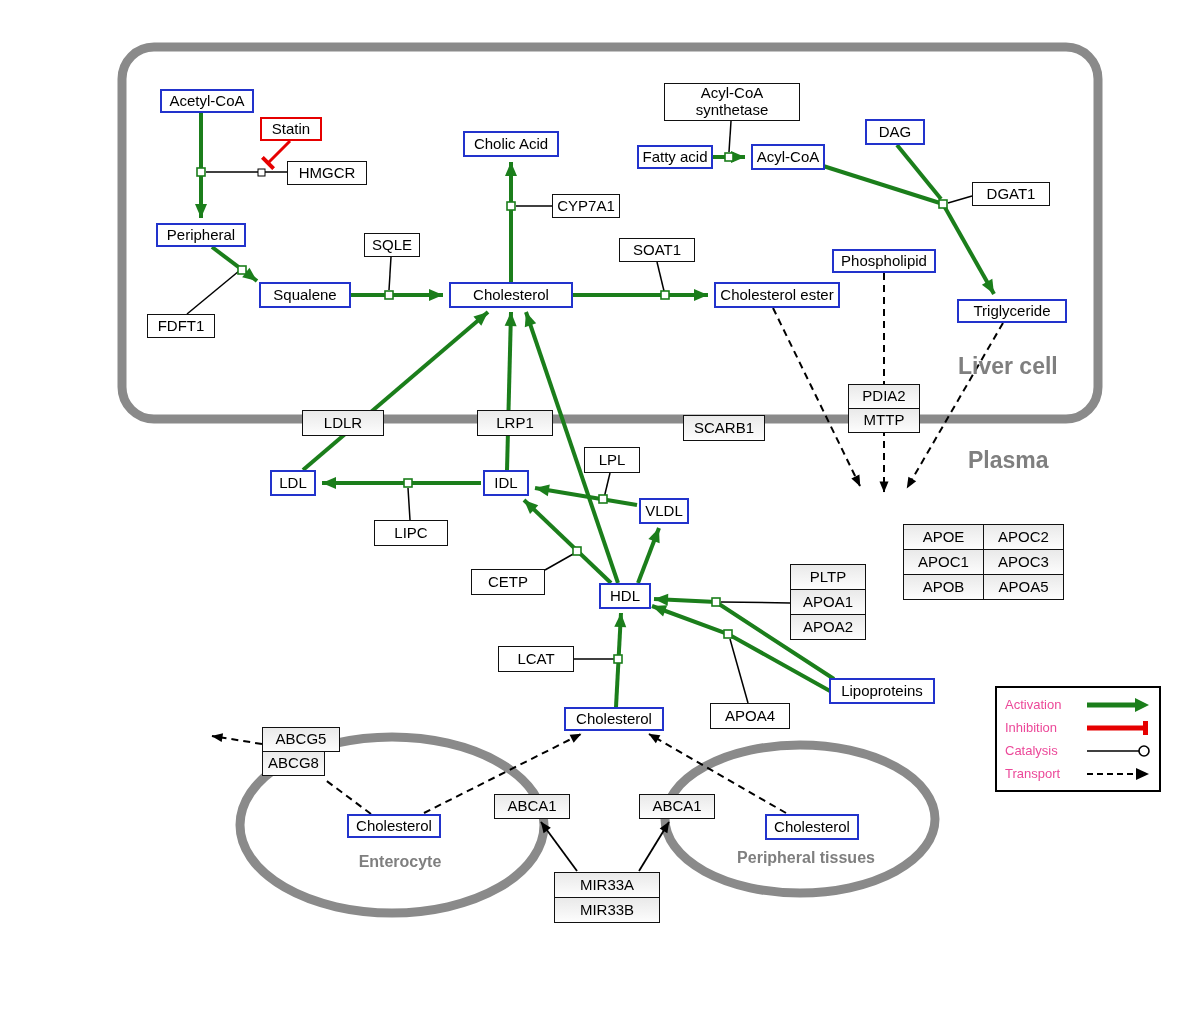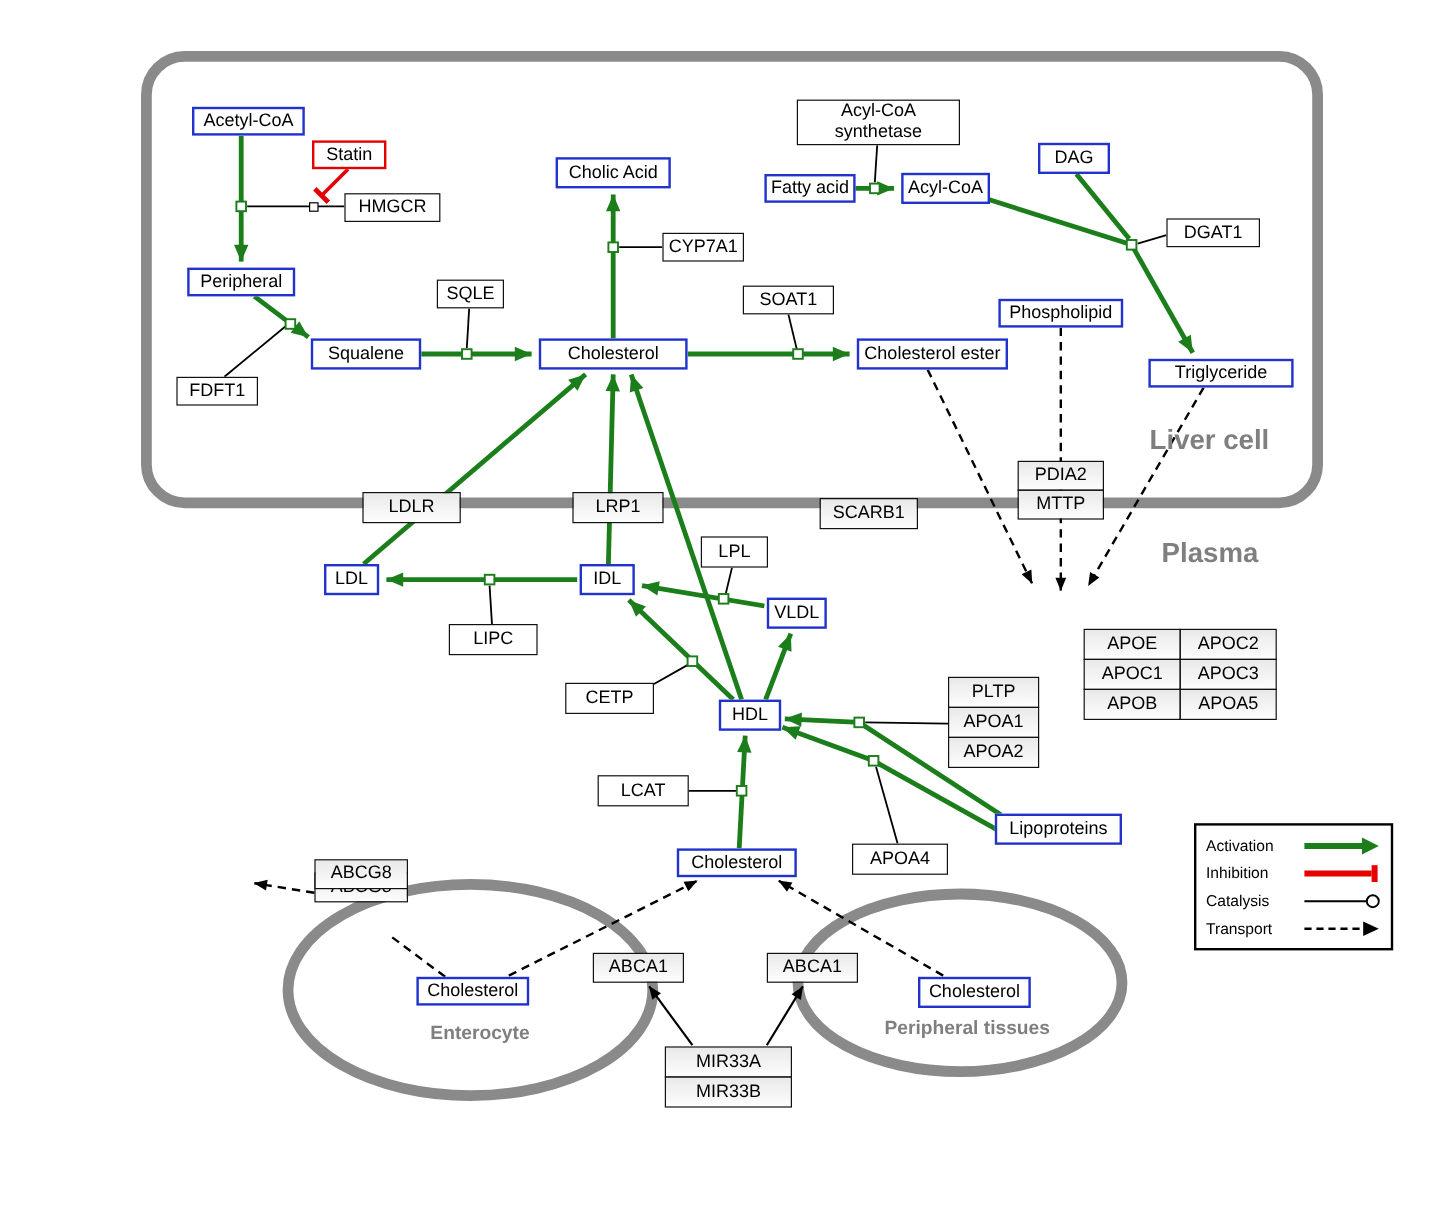--- a/index.html
+++ b/index.html
@@ -10,21 +10,21 @@
         text-align:center;font-size:15px;line-height:1.12;background:#fff;color:#000;z-index:2;padding:0 3px;}
   .met{border:2px solid #2233cc;}
   .gene{border:1px solid #111;}
   .shaded{background:linear-gradient(180deg,#e9e9e9,#fdfdfd);}
   .red{border:2px solid #e60000;}
   .compartment-label{position:absolute;color:#7f7f7f;font-weight:bold;z-index:2;white-space:nowrap;}
   .big{font-size:23px;}
   .mid{font-size:16px;}
   .legend{position:absolute;left:995px;top:686px;width:166px;height:106px;border:2px solid #000;background:#fff;
           z-index:3;box-sizing:border-box;padding:5px 8px;display:flex;flex-direction:column;justify-content:space-between;}
-  .legend-row{display:flex;align-items:center;justify-content:space-between;height:23px;font-size:13px;color:#000000;text-align:right;}
+  .legend-row{display:flex;align-items:center;justify-content:space-between;height:23px;font-size:13px;color:#ec4899;text-align:right;}
 </style>
 </head>
 <body>
 
 <div class="stage">
 
   <svg class="edge-layer" width="1200" height="1013" viewBox="0 0 1200 1013">
     <defs>
       <marker id="ga" markerUnits="userSpaceOnUse" markerWidth="16" markerHeight="14" refX="15" refY="7" orient="auto">
         <path d="M1,1 L15,7 L1,13 Z" fill="#1b7e1b"></path>
@@ -129,21 +129,21 @@
   <div class="node met" style="left:463px;top:131px;width:96px;height:26px">Cholic Acid</div>
   <div class="node gene" style="left:552px;top:194px;width:68px;height:24px">CYP7A1</div>
   <div class="node gene" style="left:619px;top:238px;width:76px;height:24px">SOAT1</div>
   <div class="node met" style="left:714px;top:282px;width:126px;height:26px">Cholesterol ester</div>
   <div class="node gene" style="left:664px;top:83px;width:136px;height:38px">Acyl-CoA synthetase</div>
   <div class="node met" style="left:637px;top:145px;width:76px;height:24px">Fatty acid</div>
   <div class="node met" style="left:751px;top:144px;width:74px;height:26px">Acyl-CoA</div>
   <div class="node met" style="left:865px;top:119px;width:60px;height:26px">DAG</div>
   <div class="node gene" style="left:972px;top:182px;width:78px;height:24px">DGAT1</div>
   <div class="node met" style="left:832px;top:249px;width:104px;height:24px">Phospholipid</div>
-  <div class="node met" style="left:957px;top:299px;width:121px;height:24px">Triglyceride</div>
+  <div class="node met" style="left:957px;top:299px;width:110px;height:24px">Triglyceride</div>
 
   <div class="node gene shaded" style="left:302px;top:410px;width:82px;height:26px">LDLR</div>
   <div class="node gene shaded" style="left:477px;top:410px;width:76px;height:26px">LRP1</div>
   <div class="node gene shaded" style="left:683px;top:415px;width:82px;height:26px">SCARB1</div>
   <div class="node gene shaded" style="left:848px;top:384px;width:72px;height:25px">PDIA2</div>
   <div class="node gene shaded" style="left:848px;top:408px;width:72px;height:25px">MTTP</div>
 
   <div class="node met" style="left:270px;top:470px;width:46px;height:26px">LDL</div>
   <div class="node met" style="left:483px;top:470px;width:46px;height:26px">IDL</div>
   <div class="node gene" style="left:374px;top:520px;width:74px;height:26px">LIPC</div>
@@ -159,21 +159,21 @@
   <div class="node gene shaded" style="left:903px;top:549px;width:81px;height:26px">APOC1</div>
   <div class="node gene shaded" style="left:983px;top:549px;width:81px;height:26px">APOC3</div>
   <div class="node gene shaded" style="left:903px;top:574px;width:81px;height:26px">APOB</div>
   <div class="node gene shaded" style="left:983px;top:574px;width:81px;height:26px">APOA5</div>
   <div class="node gene" style="left:498px;top:646px;width:76px;height:26px">LCAT</div>
   <div class="node gene" style="left:710px;top:703px;width:80px;height:26px">APOA4</div>
   <div class="node met" style="left:829px;top:678px;width:106px;height:26px">Lipoproteins</div>
   <div class="node met" style="left:564px;top:707px;width:100px;height:24px">Cholesterol</div>
 
   <div class="node gene shaded" style="left:262px;top:727px;width:78px;height:25px">ABCG5</div>
-  <div class="node gene shaded" style="left:262px;top:716px;width:78px;height:25px">ABCG8</div>
+  <div class="node gene shaded" style="left:262px;top:751px;width:63px;height:25px">ABCG8</div>
   <div class="node met" style="left:347px;top:814px;width:94px;height:24px">Cholesterol</div>
   <div class="node gene shaded" style="left:494px;top:794px;width:76px;height:25px">ABCA1</div>
   <div class="node gene shaded" style="left:639px;top:794px;width:76px;height:25px">ABCA1</div>
   <div class="node met" style="left:765px;top:814px;width:94px;height:26px">Cholesterol</div>
   <div class="node gene shaded" style="left:554px;top:872px;width:106px;height:26px">MIR33A</div>
   <div class="node gene shaded" style="left:554px;top:897px;width:106px;height:26px">MIR33B</div>
 
   <div class="compartment-label big" style="left:958px;top:353px;">Liver cell</div>
   <div class="compartment-label big" style="left:968px;top:447px;">Plasma</div>
   <div class="compartment-label mid" style="left:330px;top:853px;width:140px;text-align:center;">Enterocyte</div>

